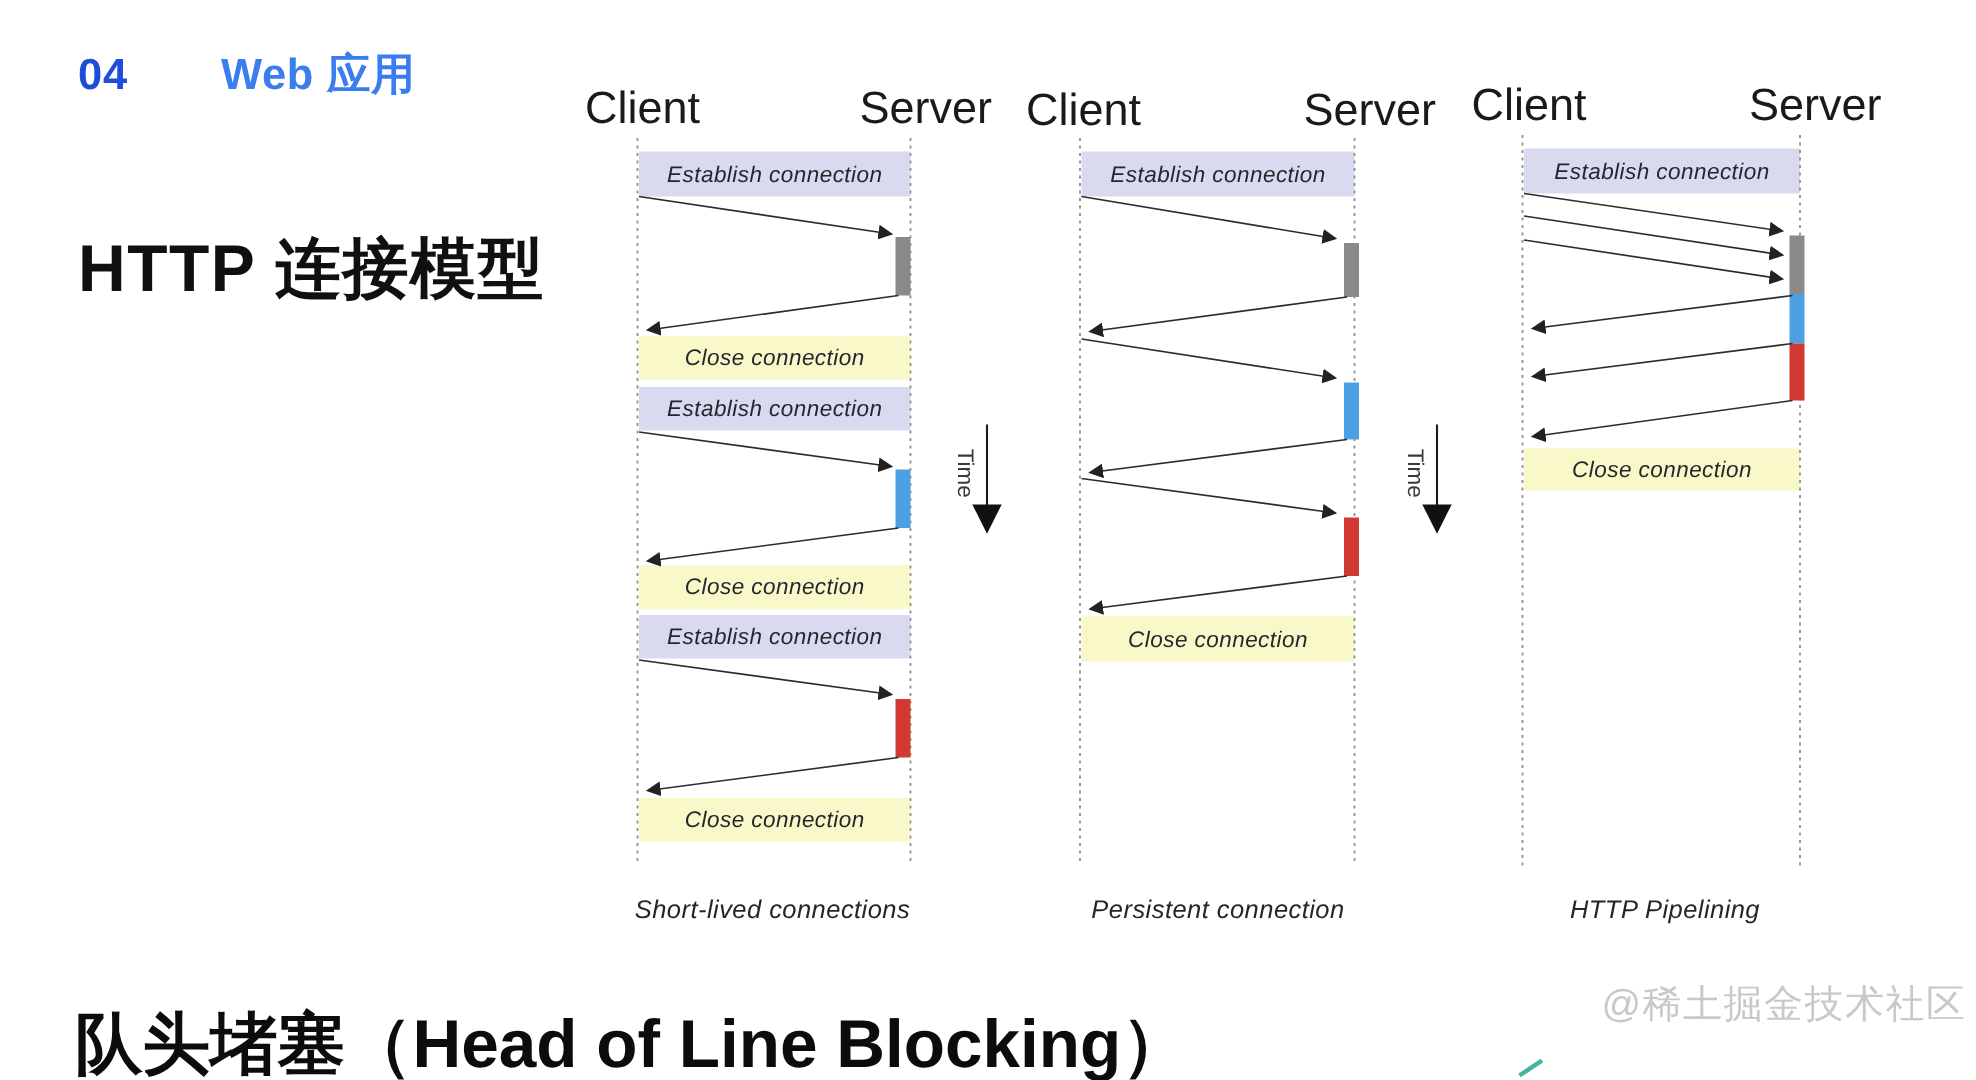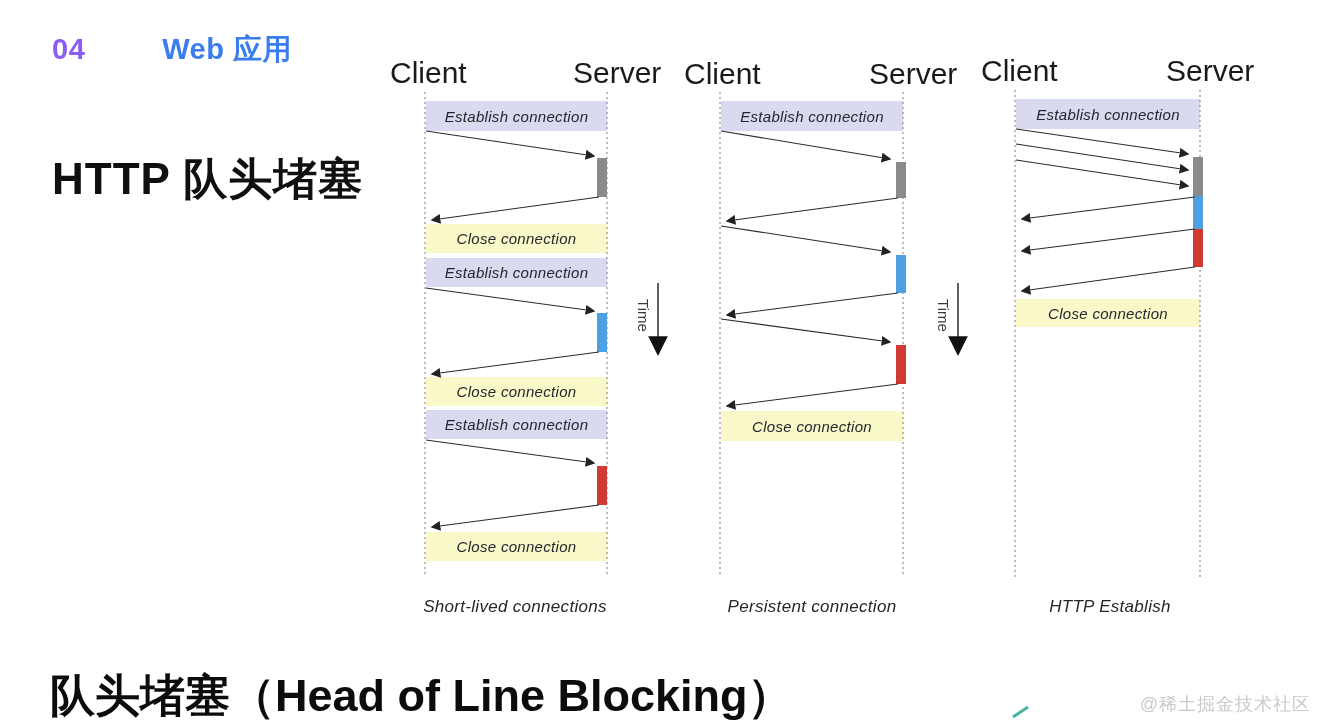--- a/index.html
+++ b/index.html
@@ -2,44 +2,44 @@
 <html><head>
 <meta charset="utf-8">
 <style>
   html,body{margin:0;padding:0;background:#ffffff;}
   .slide{
     position:relative;width:1317px;height:720px;background:#ffffff;
     overflow:hidden;font-family:"Liberation Sans",sans-serif;
   }
   .abs{position:absolute;}
   .header{left:52px;top:30px;font-size:29px;font-weight:700;letter-spacing:.5px;}
-  .header .num{color:#8b5cf6;margin-right:31px;}
+  .header .num{color:#1d4ed8;margin-right:16px;}
   .header .sec{font-weight:600;}
   .slide-title{left:52px;top:150px;font-size:44px;font-weight:700;color:#101010;letter-spacing:1px;}
   .col-label{font-size:30px;color:#1a1a1a;z-index:3;}
   .band{
     z-index:1;text-align:center;font-style:italic;font-size:15px;color:#26262e;
     display:flex;align-items:center;justify-content:center;letter-spacing:.3px;
   }
   .caption{font-style:italic;font-size:17px;color:#262626;text-align:center;z-index:3;letter-spacing:.3px;}
   .time-label{font-size:15px;color:#3a3a3a;transform:rotate(90deg);text-align:center;z-index:3;}
   svg.overlay{position:absolute;left:0;top:0;z-index:2;pointer-events:none;}
   .bottom-heading{left:50px;top:666px;font-size:45px;font-weight:700;color:#0c0c0c;white-space:nowrap;}
-  .watermark{right:6px;top:692px;font-size:18px;letter-spacing:1px;}
+  .watermark{right:6px;top:652px;font-size:26px;letter-spacing:1px;}
 </style>
 </head>
 <body>
 
 <div class="slide">
 
   <div class="abs header">
     <span class="num">04</span><span class="sec" style="color: rgb(59, 125, 238); margin-left: 46px;">Web 应用</span>
   </div>
 
-  <div class="abs slide-title">HTTP 队头堵塞</div>
+  <div class="abs slide-title">HTTP 连接模型</div>
 
   <div class="abs col-label" style="left:390px;top:56px;">Client</div>
   <div class="abs col-label" style="left:573px;top:56px;">Server</div>
 
   <div class="abs col-label" style="left:684px;top:57px;">Client</div>
   <div class="abs col-label" style="left:869px;top:57px;">Server</div>
 
   <div class="abs col-label" style="left:981px;top:54px;">Client</div>
   <div class="abs col-label" style="left:1166px;top:54px;">Server</div>
 
@@ -51,21 +51,21 @@
   <div class="abs band" style="left: 426px; top: 532px; width: 181px; height: 29px; background-color: rgb(248, 248, 201);">Close connection</div>
 
   <div class="abs band" style="left: 721px; top: 101px; width: 182px; height: 30px; background-color: rgb(217, 217, 240);">Establish connection</div>
   <div class="abs band" style="left: 721px; top: 411px; width: 182px; height: 30px; background-color: rgb(248, 248, 201);">Close connection</div>
 
   <div class="abs band" style="left: 1016px; top: 99px; width: 184px; height: 30px; background-color: rgb(217, 217, 240);">Establish connection</div>
   <div class="abs band" style="left: 1016px; top: 299px; width: 184px; height: 28px; background-color: rgb(248, 248, 201);">Close connection</div>
 
   <div class="abs caption" style="left:398px;top:597px;width:234px;">Short-lived connections</div>
   <div class="abs caption" style="left:697px;top:597px;width:230px;">Persistent connection</div>
-  <div class="abs caption" style="left:995px;top:597px;width:230px;">HTTP Establish</div>
+  <div class="abs caption" style="left:995px;top:597px;width:230px;">HTTP Pipelining</div>
 
   <div class="abs time-label" style="left:620px;top:307px;width:46px;">Time</div>
   <div class="abs time-label" style="left:920px;top:307px;width:46px;">Time</div>
 
   <svg class="overlay" width="1317" height="720" viewBox="0 0 1317 720">
     <defs>
       <marker id="arw" viewBox="0 0 10 10" refX="8.5" refY="5" markerWidth="9" markerHeight="9" orient="auto-start-reverse">
         <path d="M0,0 L10,5 L0,10 z" fill="#222222"></path>
       </marker>
       <marker id="arwBig" viewBox="0 0 10 10" refX="7" refY="5" markerWidth="14" markerHeight="14" orient="auto-start-reverse">

